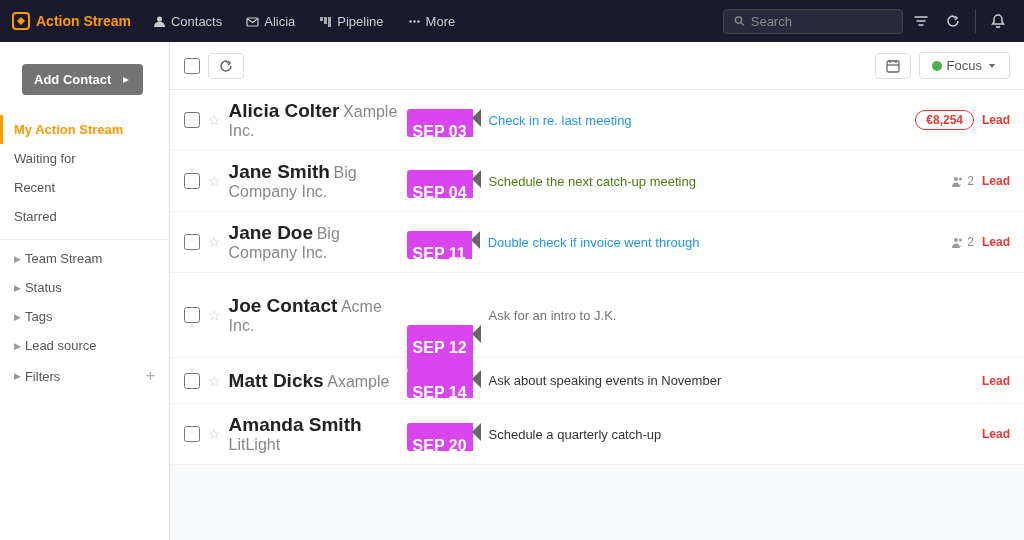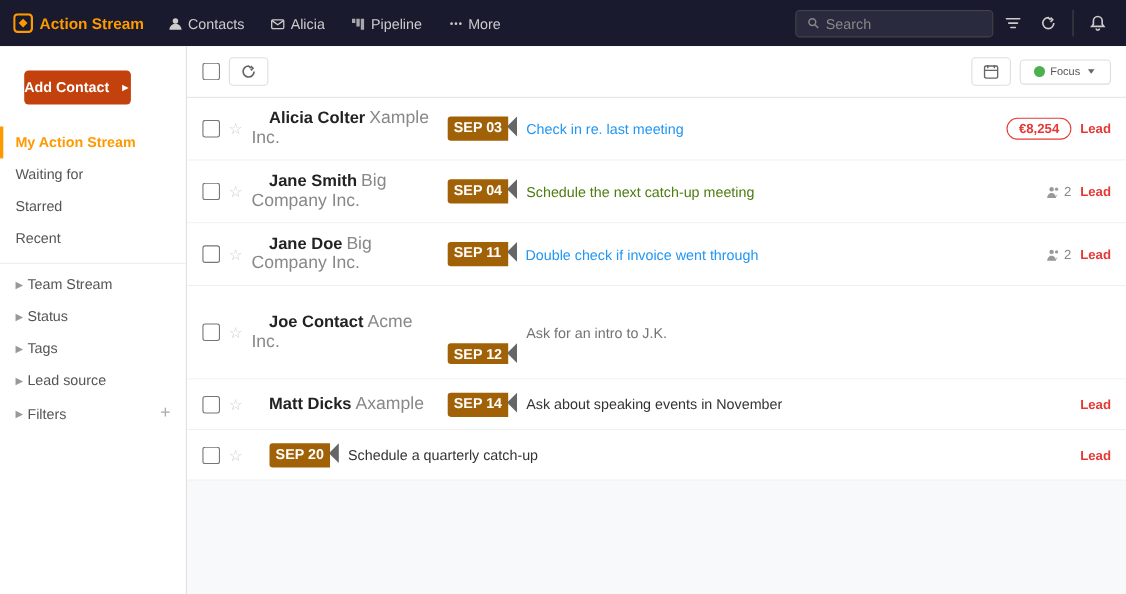--- a/index.html
+++ b/index.html
@@ -45,25 +45,25 @@
       min-width: 170px;
       background: #fff;
       border-right: 1px solid #e0e0e0;
       display: flex;
       flex-direction: column;
       padding: 0;
       overflow-y: auto;
     }
     .add-contact-btn {
       margin: 12px 12px 10px 12px;
-      background: #c2410c;
+      background: #737373;
       color: #fff;
       border: none;
       border-radius: 4px;
-      padding: 8px 0;
+      padding: 8px 12px;
       font-weight: 700;
       font-size: 13px;
       cursor: pointer;
       display: flex;
       align-items: center;
       justify-content: center;
       gap: 6px;
     }
     .sidebar-section {
       padding: 4px 0;
@@ -88,40 +88,40 @@
       overflow: hidden;
     }
     .content-toolbar {
       display: flex; align-items: center; padding: 10px 14px; background: #fff; border-bottom: 1px solid #e5e5e5; gap: 8px;
     }
     .toolbar-spacer { flex: 1; }
     .toolbar-btn {
       border: 1px solid #ddd; background: #fff; border-radius: 4px; padding: 5px 10px; cursor: pointer; display: flex; align-items: center; gap: 5px; font-size: 13px; color: #555;
     }
     .focus-btn {
-      border: 1px solid #ddd; background: #fff; border-radius: 4px; padding: 5px 12px; cursor: pointer; display: flex; align-items: center; gap: 5px; font-size: 10px; color: #555;
+      border: 1px solid #ddd; background: #fff; border-radius: 4px; padding: 5px 12px; cursor: pointer; display: flex; align-items: center; gap: 5px; font-size: 13px; color: #555;
     }
     .focus-dot { width: 10px; height: 10px; background: #4caf50; border-radius: 50%; }
 
     
     .contact-table {
       flex: 1;
       overflow-y: auto;
       padding: 0;
     }
     .table-row {
       display: flex; align-items: center; background: #fff; border-bottom: 1px solid #f0f0f0; padding: 10px 14px; gap: 8px; min-height: 46px;
     }
     .row-checkbox { width: 16px; height: 16px; accent-color: #f90; cursor: pointer; }
     .row-star { color: #ccc; cursor: pointer; font-size: 14px; }
     .row-contact { width: 170px; min-width: 170px; }
-    .row-contact-name { font-weight: 600; color: #222; font-size: 15px; margin-left: 16px; }
+    .row-contact-name { font-weight: 600; color: #222; font-size: 19px; }
     .row-contact-company { color: #888; font-size: 16px; }
     .date-arrow { width: 0; height: 0; border-top: 9px solid transparent; border-bottom: 9px solid transparent; border-right: 9px solid #666; margin-left: -1px; }
-    .date-box { background: #a16207; border-radius: 3px 0 0 3px; padding: 2px 6px; font-size: 13px; font-weight: 600; color: #fff; }
+    .date-box { background: #d946ef; border-radius: 3px 0 0 3px; padding: 14px 6px; font-size: 16px; font-weight: 600; color: #fff; }
     .row-task { flex: 1; color: #2196f3; font-size: 13px; cursor: pointer; }
     .row-amount {
       border: 1px solid #e53935; color: #e53935; border-radius: 20px; padding: 2px 10px; font-size: 12px; font-weight: 600; white-space: nowrap;
     }
     .row-persons { color: #888; font-size: 12px; display: flex; align-items: center; gap: 3px; }
     .row-type { font-size: 12px; font-weight: 600; }
     .row-type.lead { color: #e53935; }
     .row-type.prospect { color: #e53935; }
     .row-meta { display: flex; align-items: center; gap: 8px; margin-left: auto; }
   </style>
@@ -207,24 +207,24 @@
     </div>
 
     <div class="sidebar-section">
       <div class="sidebar-item active">
         <span>My Action Stream</span>
       </div>
       <div class="sidebar-item">
         <span>Waiting for</span>
       </div>
       <div class="sidebar-item">
+        <span>Recent</span>
+      </div>
+      <div class="sidebar-item">
         <span>Starred</span>
-      </div>
-      <div class="sidebar-item">
-        <span>Recent</span>
       </div>
     </div>
 
     <div class="sidebar-divider"></div>
 
     <div class="sidebar-group">
       <span class="triangle">▶</span>
       <span>Team Stream</span>
     </div>
     <div class="sidebar-group">
@@ -367,21 +367,25 @@
       <div class="date-arrow"></div>
     </div>
     <span class="row-task" style="color:#333">Ask about speaking events in November</span>
     <div class="row-meta">
             <span class="row-type lead">Lead</span>
           </div>
   </div>
         <div class="table-row">
     <input type="checkbox" class="row-checkbox" style="">
     <span class="row-star">☆</span>
-    <div style="display:flex;align-items:stretch;height:22px;margin-left:16px;">
+    <div class="row-contact">
+      <span class="row-contact-name">Amanda Smith</span>
+      <span class="row-contact-company"> LitLight</span>
+    </div>
+    <div style="display:flex;align-items:stretch;height:22px;">
       <div class="date-box">SEP 20</div>
       <div class="date-arrow"></div>
     </div>
     <span class="row-task" style="color:#333">Schedule a quarterly catch-up</span>
     <div class="row-meta">
             <span class="row-type lead">Lead</span>
           </div>
   </div>
       </div>
   </div>

